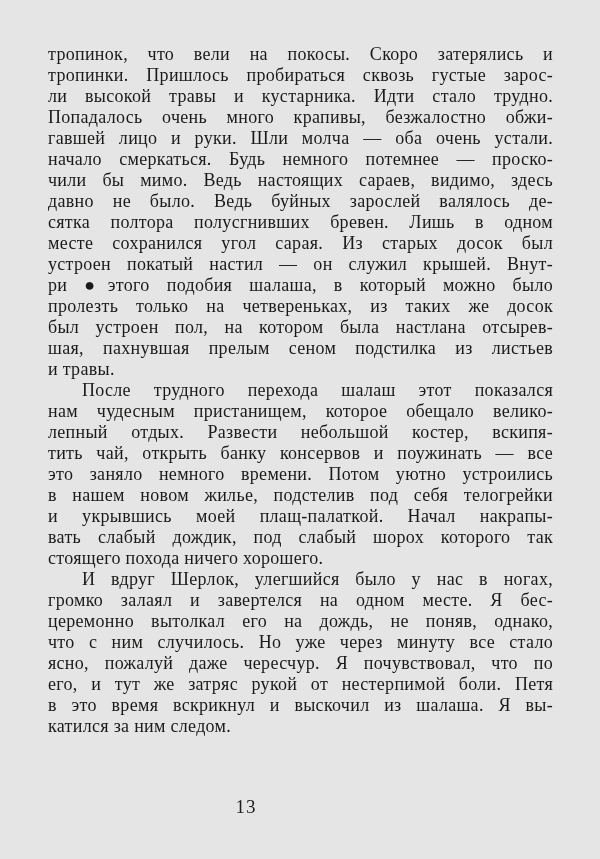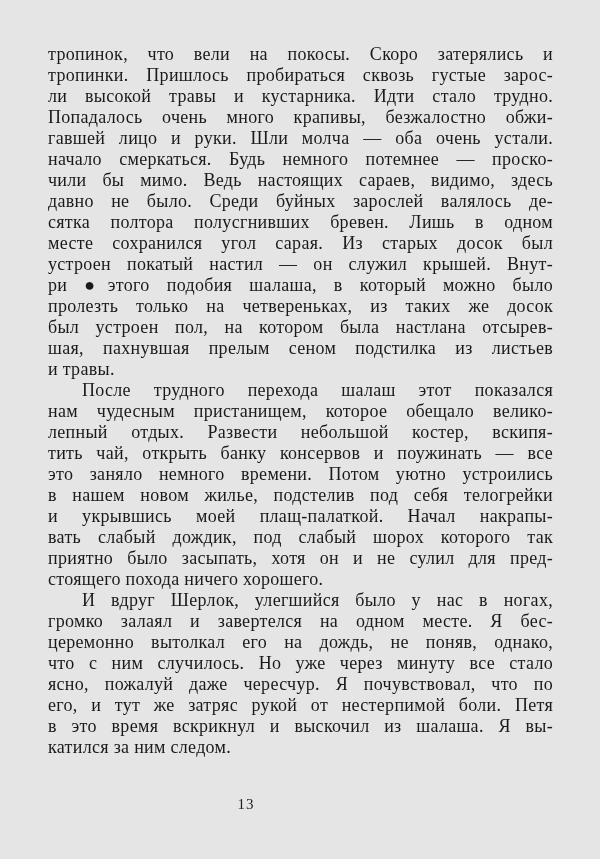--- a/index.html
+++ b/index.html
@@ -38,55 +38,54 @@
   .line.indent {
     text-indent: 34px;
   }
   .page-number {
     position: absolute;
     top: 796px;
     left: 0;
     width: 492px;
     box-sizing: border-box;
     text-align: center;
-    font-size: 15px;
+    font-size: 19px;
     letter-spacing: 1px;
     color: #1f1f1e;
   }
 </style>
 </head>
 <body>
 
 <div class="page">
   <div class="text-block" id="text-block">
       <div class="line">тропинок, что вели на покосы. Скоро затерялись и</div>
       <div class="line">тропинки. Пришлось пробираться сквозь густые зарос-</div>
       <div class="line">ли высокой травы и кустарника. Идти стало трудно.</div>
       <div class="line">Попадалось очень много крапивы, безжалостно обжи-</div>
       <div class="line">гавшей лицо и руки. Шли молча — оба очень устали.</div>
       <div class="line">начало смеркаться. Будь немного потемнее — проско-</div>
       <div class="line">чили бы мимо. Ведь настоящих сараев, видимо, здесь</div>
-      <div class="line">давно не было. Среди буйных зарослей валялось де-</div>
+      <div class="line">давно не было. Ведь буйных зарослей валялось де-</div>
       <div class="line">сятка полтора полусгнивших бревен. Лишь в одном</div>
       <div class="line">месте сохранился угол сарая. Из старых досок был</div>
       <div class="line">устроен покатый настил — он служил крышей. Внут-</div>
       <div class="line">ри ●этого подобия шалаша, в который можно было</div>
       <div class="line">пролезть только на четвереньках, из таких же досок</div>
       <div class="line">был устроен пол, на котором была настлана отсырев-</div>
       <div class="line">шая, пахнувшая прелым сеном подстилка из листьев</div>
       <div class="line last">и травы.</div>
       <div class="line indent">После трудного перехода шалаш этот показался</div>
       <div class="line">нам чудесным пристанищем, которое обещало велико-</div>
       <div class="line">лепный отдых. Развести небольшой костер, вскипя-</div>
       <div class="line">тить чай, открыть банку консервов и поужинать — все</div>
       <div class="line">это заняло немного времени. Потом уютно устроились</div>
       <div class="line">в нашем новом жилье, подстелив под себя телогрейки</div>
       <div class="line">и укрывшись моей плащ-палаткой. Начал накрапы-</div>
       <div class="line">вать слабый дождик, под слабый шорох которого так</div>
-      <div class="line">приятно было засыпать, хотя он и не сулил для пред-</div>
       <div class="line last">стоящего похода ничего хорошего.</div>
       <div class="line indent">И вдруг Шерлок, улегшийся было у нас в ногах,</div>
       <div class="line">громко залаял и завертелся на одном месте. Я бес-</div>
       <div class="line">церемонно вытолкал его на дождь, не поняв, однако,</div>
       <div class="line">что с ним случилось. Но уже через минуту все стало</div>
       <div class="line">ясно, пожалуй даже чересчур. Я почувствовал, что по</div>
       <div class="line">его, и тут же затряс рукой от нестерпимой боли. Петя</div>
       <div class="line">в это время вскрикнул и выскочил из шалаша. Я вы-</div>
       <div class="line last">катился за ним следом.</div>
     </div>

